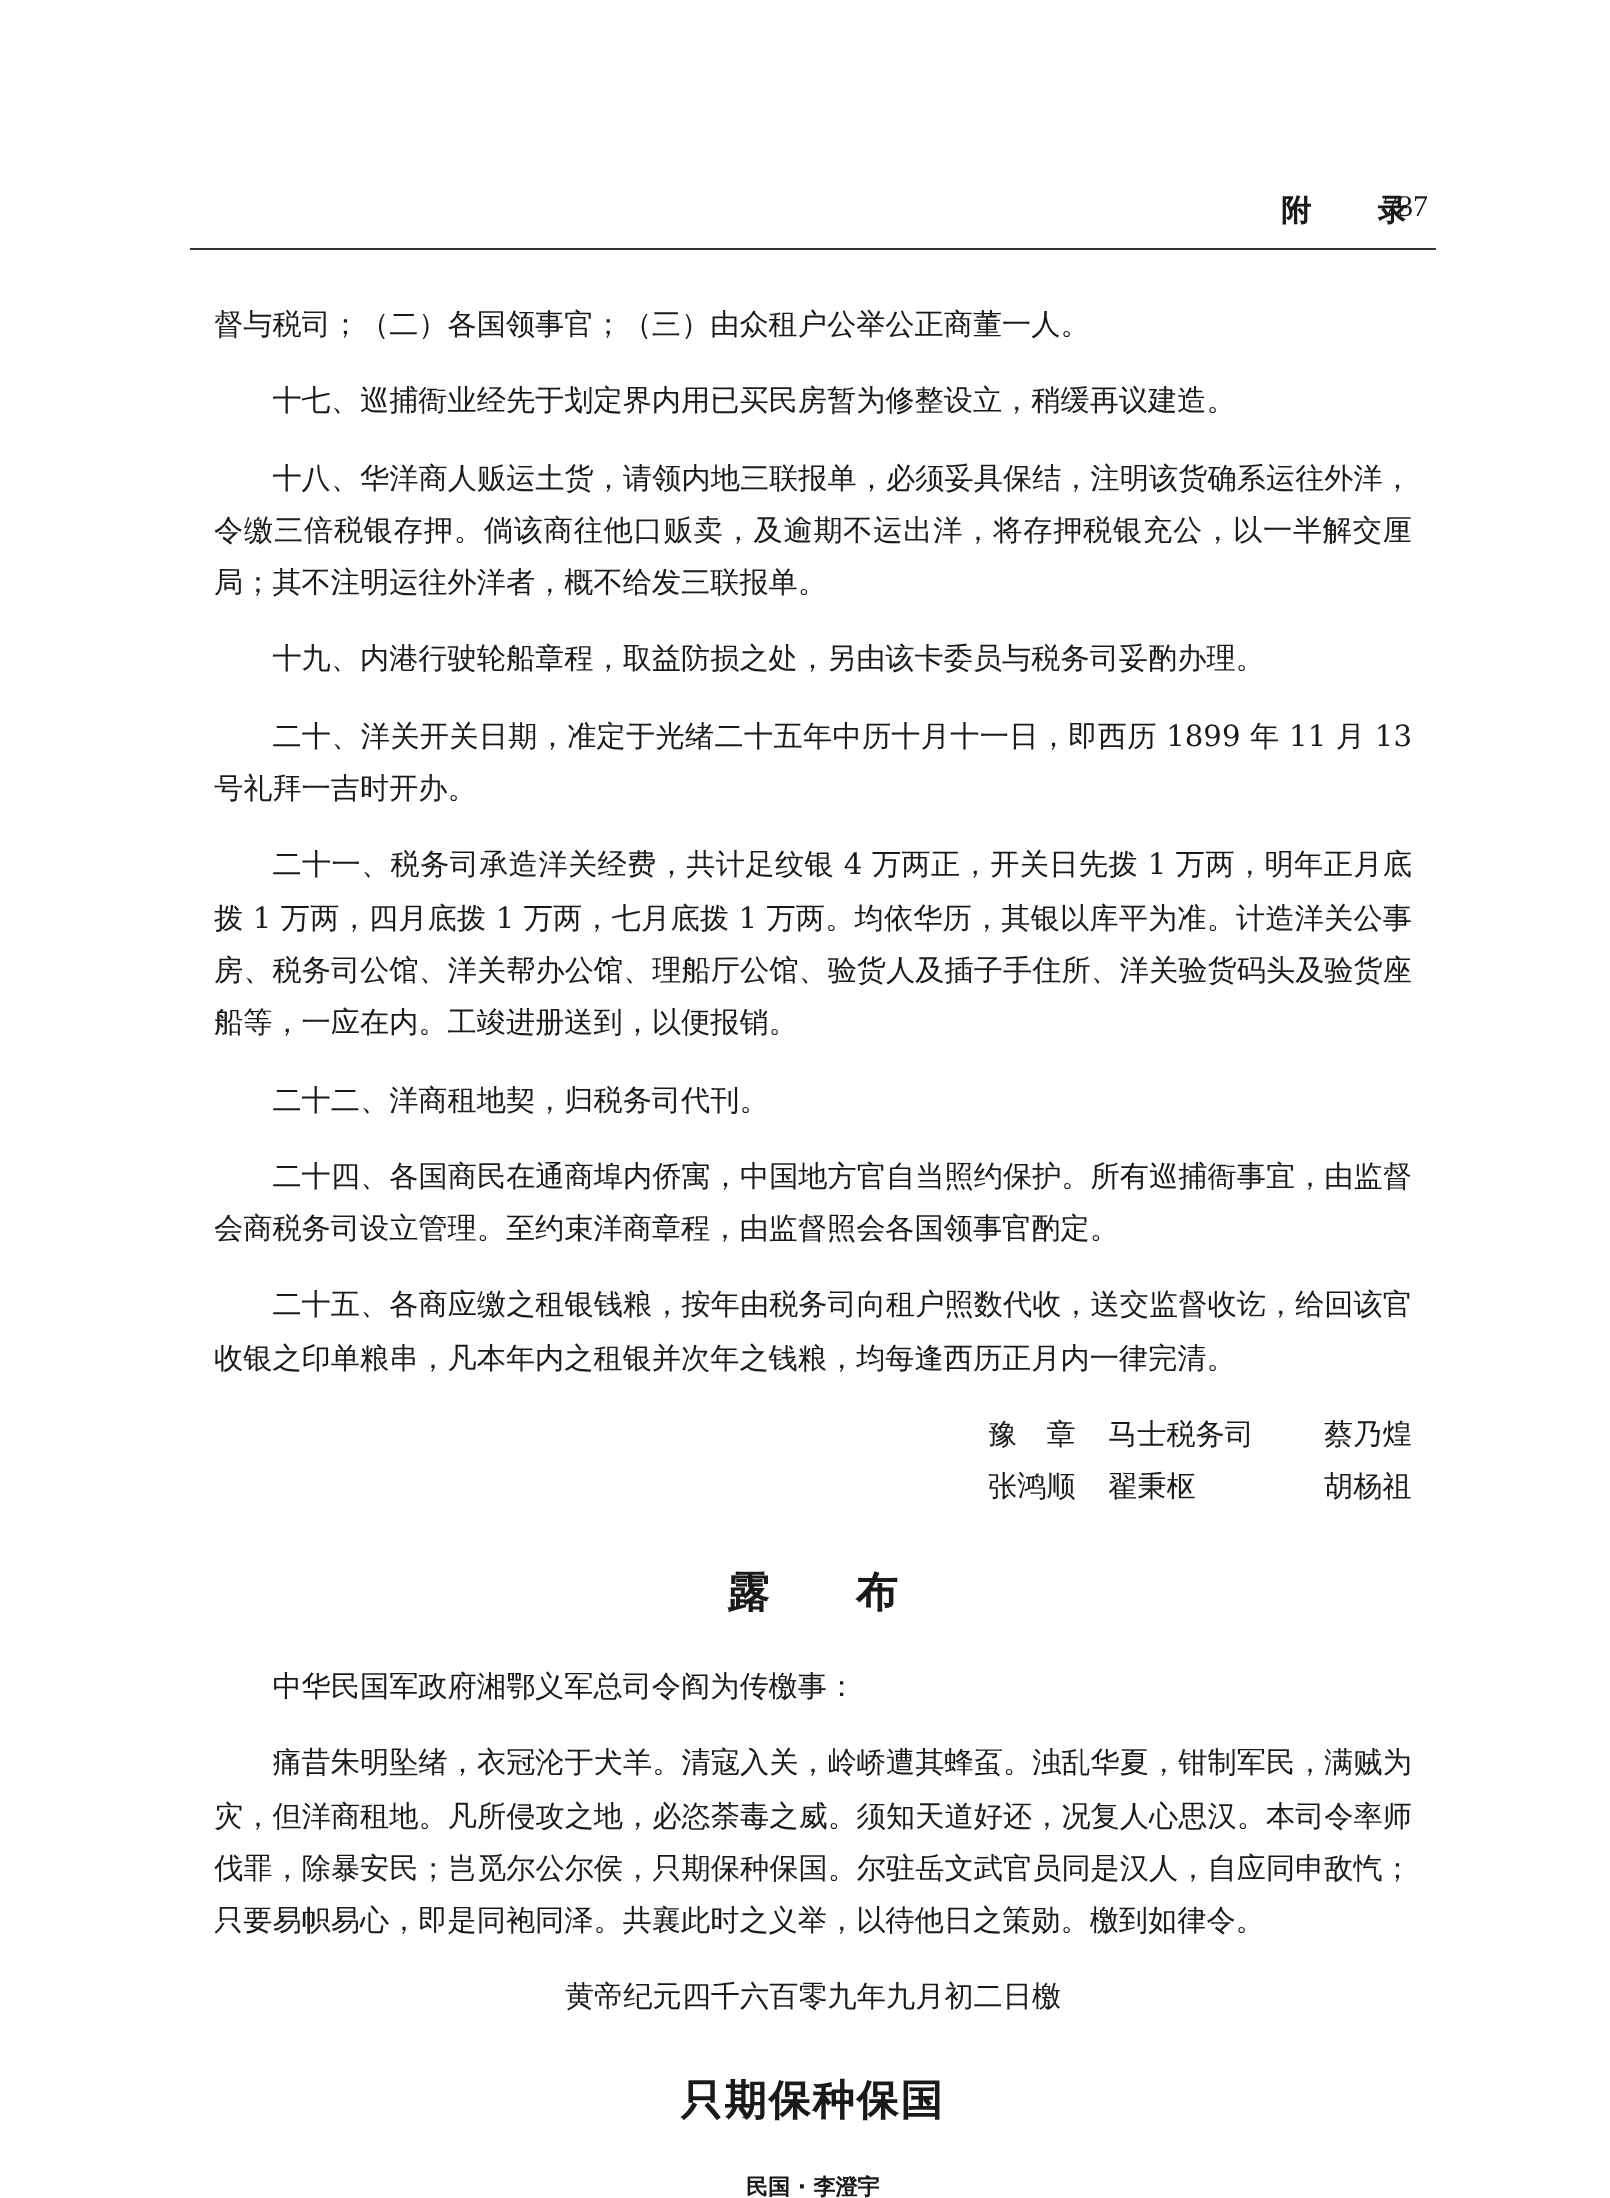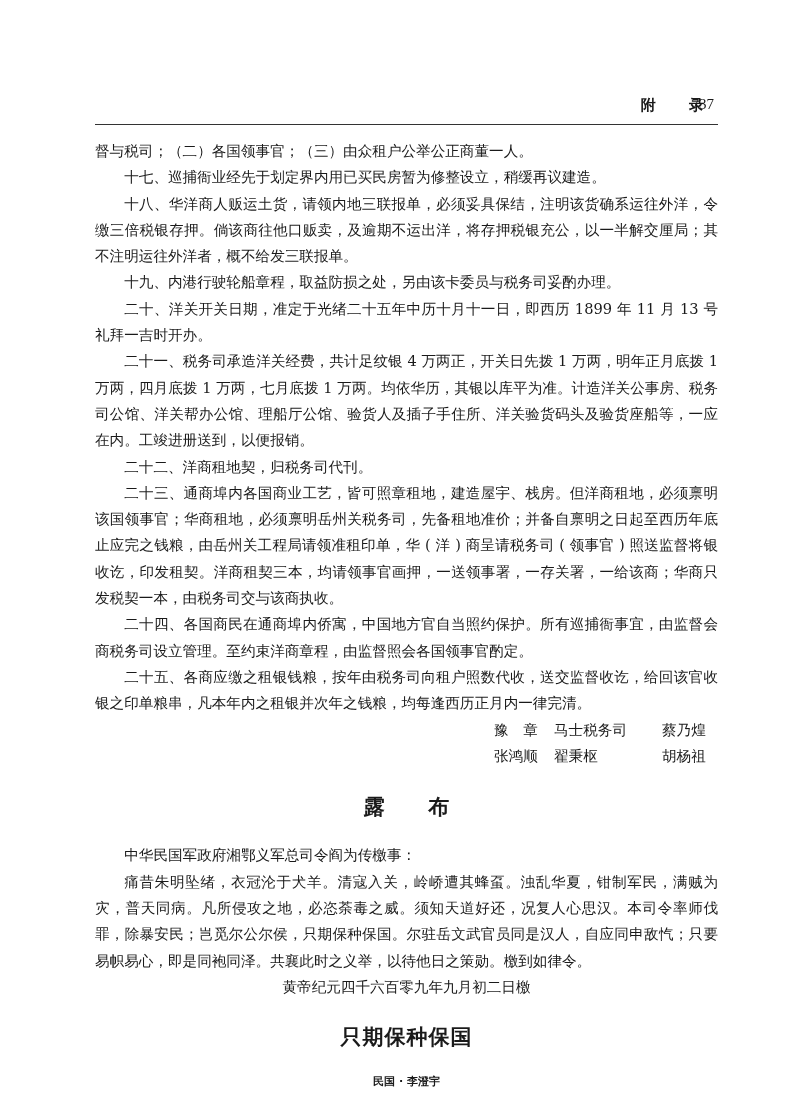--- a/index.html
+++ b/index.html
@@ -7,21 +7,21 @@
            font-family: "DejaVu Serif", "Liberation Serif", serif; color: #1a1a1a; }
     .page { position: absolute; left: 95px; top: 0; width: 623px; }
     .running-head { position: absolute; top: 96px; left: 0; width: 623px; height: 24px; }
     .running-title { position: absolute; left: 0; width: 623px; text-align: right;
                      font-size: 15px; font-weight: bold; letter-spacing: 14px; }
     .page-num { position: absolute; right: 4px; top: 0; font-size: 15px;
                 font-family: "Liberation Serif", serif; }
     .rule { position: absolute; top: 124px; left: 0; width: 623px; height: 1px; background: #333; }
     .body-text { position: absolute; top: 138px; left: 0; width: 623px;
                  font-size: 14.6px; line-height: 26.3px; text-align: justify; }
-    .p { margin: 0; }
+    .p { margin: 12px; }
     .indent { text-indent: 2em; }
     .sig-row { display: flex; justify-content: flex-end; margin: 0; }
     .sig-row span { display: inline-block; }
     .c1 { width: 60px; }
     .c2 { width: 108px; }
     .c3 { width: 56px; text-align: left; }
     .section-title { text-align: center; font-size: 21px; margin: 0; letter-spacing: 2px; }
     .t-lubu { margin-top: 25px; margin-bottom: 22px; letter-spacing: 18px; text-indent: 18px; }
     .t-park { margin-top: 24px; margin-bottom: 18px; letter-spacing: 1px; }
     .right { text-align: center; }
@@ -40,39 +40,38 @@
 
   <div class="body-text">
     <div>
       <p class="p">督与税司；（二）各国领事官；（三）由众租户公举公正商董一人。</p>
       <p class="p indent">十七、巡捕衙业经先于划定界内用已买民房暂为修整设立，稍缓再议建造。</p>
       <p class="p indent">十八、华洋商人贩运土货，请领内地三联报单，必须妥具保结，注明该货确系运往外洋，令缴三倍税银存押。倘该商往他口贩卖，及逾期不运出洋，将存押税银充公，以一半解交厘局；其不注明运往外洋者，概不给发三联报单。</p>
       <p class="p indent">十九、内港行驶轮船章程，取益防损之处，另由该卡委员与税务司妥酌办理。</p>
       <p class="p indent">二十、洋关开关日期，准定于光绪二十五年中历十月十一日，即西历 1899 年 11 月 13 号礼拜一吉时开办。</p>
       <p class="p indent">二十一、税务司承造洋关经费，共计足纹银 4 万两正，开关日先拨 1 万两，明年正月底拨 1 万两，四月底拨 1 万两，七月底拨 1 万两。均依华历，其银以库平为准。计造洋关公事房、税务司公馆、洋关帮办公馆、理船厅公馆、验货人及插子手住所、洋关验货码头及验货座船等，一应在内。工竣进册送到，以便报销。</p>
       <p class="p indent">二十二、洋商租地契，归税务司代刊。</p>
-      <p class="p indent">二十三、通商埠内各国商业工艺，皆可照章租地，建造屋宇、栈房。但洋商租地，必须禀明该国领事官；华商租地，必须禀明岳州关税务司，先备租地准价；并备自禀明之日起至西历年底止应完之钱粮，由岳州关工程局请领准租印单，华 ( 洋 ) 商呈请税务司 ( 领事官 ) 照送监督将银收讫，印发租契。洋商租契三本，均请领事官画押，一送领事署，一存关署，一给该商；华商只发税契一本，由税务司交与该商执收。</p>
       <p class="p indent">二十四、各国商民在通商埠内侨寓，中国地方官自当照约保护。所有巡捕衙事宜，由监督会商税务司设立管理。至约束洋商章程，由监督照会各国领事官酌定。</p>
       <p class="p indent">二十五、各商应缴之租银钱粮，按年由税务司向租户照数代收，送交监督收讫，给回该官收银之印单粮串，凡本年内之租银并次年之钱粮，均每逢西历正月内一律完清。</p>
       <div class="sig-row">
         <span class="c1">豫　章</span>
         <span class="c2">马士税务司</span>
         <span class="c3">蔡乃煌</span>
       </div>
       <div class="sig-row">
         <span class="c1">张鸿顺</span>
         <span class="c2">翟秉枢</span>
         <span class="c3">胡杨祖</span>
       </div>
     </div>
 
     <div>
       <h2 class="section-title t-lubu">露 布</h2>
       <p class="p indent">中华民国军政府湘鄂义军总司令阎为传檄事：</p>
-      <p class="p indent">痛昔朱明坠绪，衣冠沦于犬羊。清寇入关，岭峤遭其蜂虿。浊乱华夏，钳制军民，满贼为灾，普天同病。凡所侵攻之地，必恣荼毒之威。须知天道好还，况复人心思汉。本司令率师伐罪，除暴安民；岂觅尔公尔侯，只期保种保国。尔驻岳文武官员同是汉人，自应同申敌忾；只要易帜易心，即是同袍同泽。共襄此时之义举，以待他日之策勋。檄到如律令。</p>
+      <p class="p indent">痛昔朱明坠绪，衣冠沦于犬羊。清寇入关，岭峤遭其蜂虿。浊乱华夏，钳制军民，满贼为灾，但洋商租地。凡所侵攻之地，必恣荼毒之威。须知天道好还，况复人心思汉。本司令率师伐罪，除暴安民；岂觅尔公尔侯，只期保种保国。尔驻岳文武官员同是汉人，自应同申敌忾；只要易帜易心，即是同袍同泽。共襄此时之义举，以待他日之策勋。檄到如律令。</p>
       <p class="p right">黄帝纪元四千六百零九年九月初二日檄</p>
     </div>
 
     <div>
       <h2 class="section-title t-park">只期保种保国</h2>
       <p class="author">民国 · 李澄宇</p>
       <p class="p indent">岳阳故公园也，易朔以来，长城以北，五岭以南，大江之滨，淮泗伊洛之间，来游岳阳者甚众。</p>
     </div>
   </div>
 </div>

